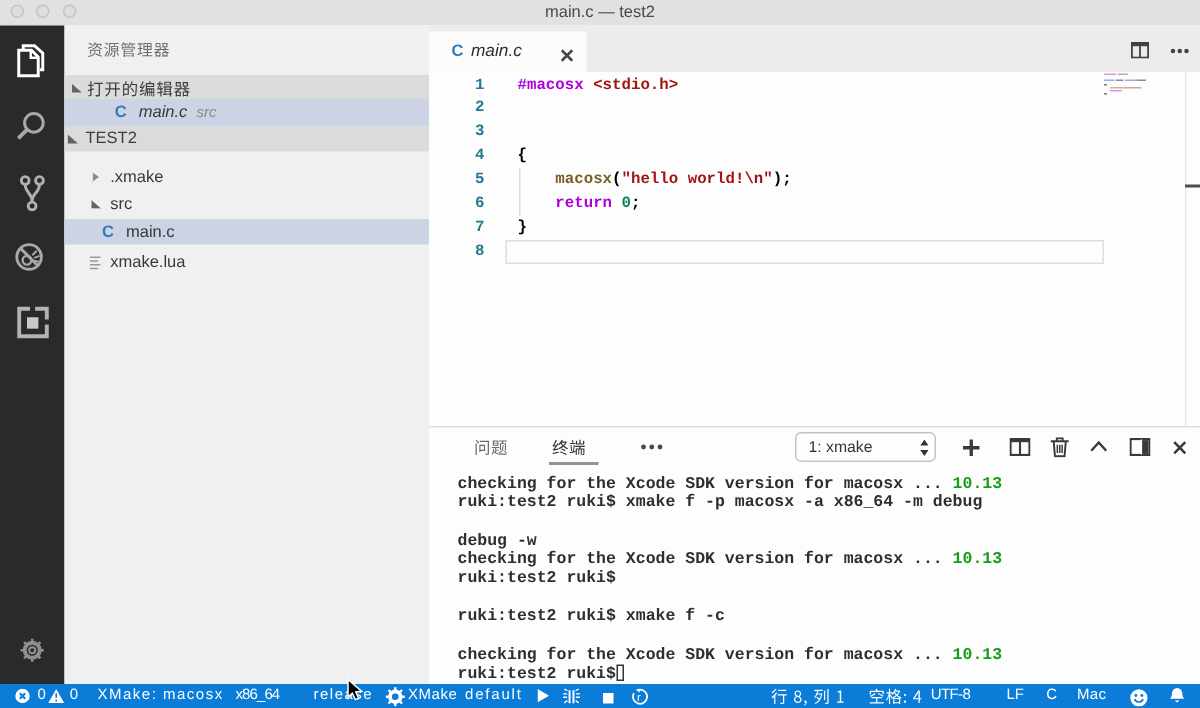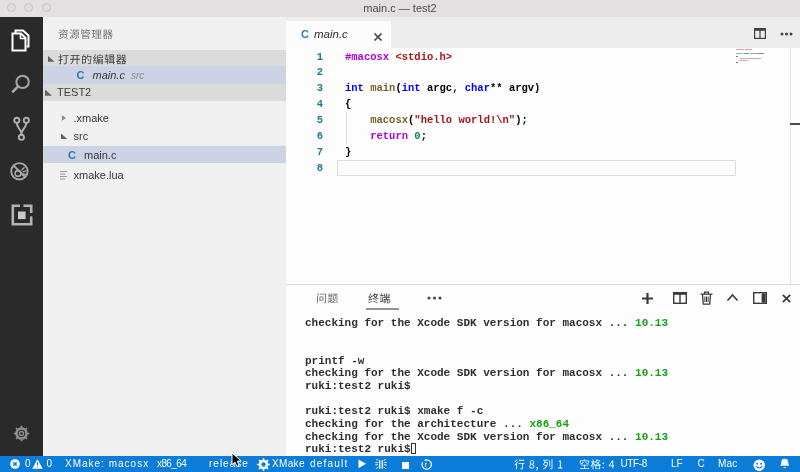--- a/index.html
+++ b/index.html
@@ -142,21 +142,20 @@
         <circle cx="2" cy="2" r="1.5"></circle>
         <circle cx="6.5" cy="2" r="1.5"></circle>
         <circle cx="11" cy="2" r="1.5"></circle>
       </g>
     </svg>
 <div id="editor">
 <div class="lnum" style="top:2.5px">1</div>
 <div class="code" style="top:2.5px"><span style="color:#af00db">#macosx</span><span style="color:#000"> </span><span style="color:#a31515">&lt;stdio.h&gt;</span></div>
 <div class="lnum" style="top:18.4px">2</div>
 <div class="lnum" style="top:34.2px">3</div>
-<div class="code" style="top:34.2px"><span style="color:#0000ff">int</span><span style="color:#000"> </span><span style="color:#795e26">main</span><span style="color:#000">(</span><span style="color:#0000ff">int</span><span style="color:#000"> argc, </span><span style="color:#0000ff">char</span><span style="color:#000">** argv)</span></div>
 <div class="lnum" style="top:50.1px">4</div>
 <div class="code" style="top:50.1px"><span style="color:#000">{</span></div>
 <div class="lnum" style="top:65.9px">5</div>
 <div class="code" style="top:65.9px"><span style="color:#000">    </span><span style="color:#795e26">macosx</span><span style="color:#000">(</span><span style="color:#a31515">"hello world!\n"</span><span style="color:#000">);</span></div>
 <div class="lnum" style="top:81.8px">6</div>
 <div class="code" style="top:81.8px"><span style="color:#000">    </span><span style="color:#af00db">return</span><span style="color:#000"> </span><span style="color:#098658">0</span><span style="color:#000">;</span></div>
 <div class="lnum" style="top:97.7px">7</div>
 <div class="code" style="top:97.7px"><span style="color:#000">}</span></div>
 <div class="lnum" style="top:113.5px">8</div>
 <div class="abs" style="left:59.5px;top:64px;width:1px;height:32px;background:#dcdcdc"></div>
@@ -190,20 +189,29 @@
         </g>
       </svg></div>
 <div class="abs" style="left:79.5px;top:23.4px;width:33px;height:1.5px;background:#949494"></div>
 <svg class="abs" style="left:141px;top:11px" width="15" height="4" viewBox="0 0 15 4">
       <g fill="#4a4a4a">
         <circle cx="2" cy="2" r="1.6"></circle>
         <circle cx="7.5" cy="2" r="1.6"></circle>
         <circle cx="13" cy="2" r="1.6"></circle>
       </g>
     </svg>
+<div class="abs" style="left:244px;top:2.5px;width:94px;height:20px;background:#fefefe;border:1px solid #c3c3c3;border-radius:4px">
+      <div class="abs" style="left:8px;top:3px;font-size:10.5px;color:#333">1: xmake</div>
+      <svg class="abs" style="left:82px;top:4.5px" width="6.5" height="11" viewBox="0 0 6.5 11">
+        <g fill="#333">
+          <path d="M3.25 0 L6 4 H0.5 z"></path>
+          <path d="M3.25 11 L6 7 H0.5 z"></path>
+        </g>
+      </svg>
+    </div>
 <svg class="abs" style="left:355px;top:6.5px" width="13" height="13" viewBox="0 0 13 13">
 <path d="M6.5 1 V12 M1 6.5 H12" stroke="#3a3a3a" stroke-width="2.2"></path>
     </svg>
 <svg class="abs" style="left:387px;top:7px" width="14" height="12" viewBox="0 0 14 12">
 <rect x="0.7" y="0.7" width="12.6" height="10.6" fill="none" stroke="#3a3a3a" stroke-width="1.4"></rect>
 <rect x="0.7" y="0.7" width="12.6" height="2.1" fill="#3a3a3a"></rect>
 <path d="M7 1 V11" stroke="#3a3a3a" stroke-width="1.4"></path>
     </svg>
 <svg class="abs" style="left:414px;top:5.5px" width="13" height="14" viewBox="0 0 13 14">
 <g stroke="#3a3a3a" fill="none">
@@ -218,25 +226,25 @@
     </svg>
 <svg class="abs" style="left:467px;top:7px" width="14" height="12" viewBox="0 0 14 12">
 <rect x="0.7" y="0.7" width="12.6" height="10.6" fill="none" stroke="#3a3a3a" stroke-width="1.4"></rect>
 <rect x="8.3" y="1.4" width="4.3" height="9.2" fill="#3a3a3a"></rect>
       <path d="M8 1 V11" stroke="#fff" stroke-width="0.8"></path>
     </svg>
 <svg class="abs" style="left:494.5px;top:7.5px" width="11" height="11" viewBox="0 0 11 11">
 <path d="M1.8 1.8 L9.2 9.2 M9.2 1.8 L1.8 9.2" stroke="#3a3a3a" stroke-width="1.7"></path>
     </svg>
 <div class="term" style="top:31.7px"><span>checking for the Xcode SDK version for macosx ... </span><span class="tgreen">10.13</span></div>
-<div class="term" style="top:69.7px"><span>printf -w</span></div>
+<div class="term" style="top:44.4px"><span>ruki:test2 ruki$ xmake f -p macosx -a x86_64 -m debug</span></div>
+<div class="term" style="top:69.7px"><span>debug -w</span></div>
 <div class="term" style="top:82.3px"><span>checking for the Xcode SDK version for macosx ... </span><span class="tgreen">10.13</span></div>
 <div class="term" style="top:95.0px"><span>ruki:test2 ruki$</span></div>
 <div class="term" style="top:120.2px"><span>ruki:test2 ruki$ xmake f -c</span></div>
-<div class="term" style="top:132.9px"><span>checking for the architecture ... </span><span class="tgreen">x86_64</span></div>
 <div class="term" style="top:145.6px"><span>checking for the Xcode SDK version for macosx ... </span><span class="tgreen">10.13</span></div>
 <div class="term" style="top:158.2px"><span>ruki:test2 ruki$</span><span style="display:inline-block;width:5.6px;height:11px;border:1px solid #333;vertical-align:-2px"></span></div>
 </div>
 <div id="statusbar">
 <svg class="abs" style="left:10.3px;top:3.3px" width="10" height="10" viewBox="0 0 10 10">
 <circle cx="5" cy="5" r="4.8" fill="#fff"></circle>
 <path d="M3.2 3.2 L6.8 6.8 M6.8 3.2 L3.2 6.8" stroke="#0b7cd7" stroke-width="1.4"></path>
     </svg>
 <div class="sbi" style="left:25px">0</div>
 <svg class="abs" style="left:32px;top:3px" width="11" height="10" viewBox="0 0 11 10">

